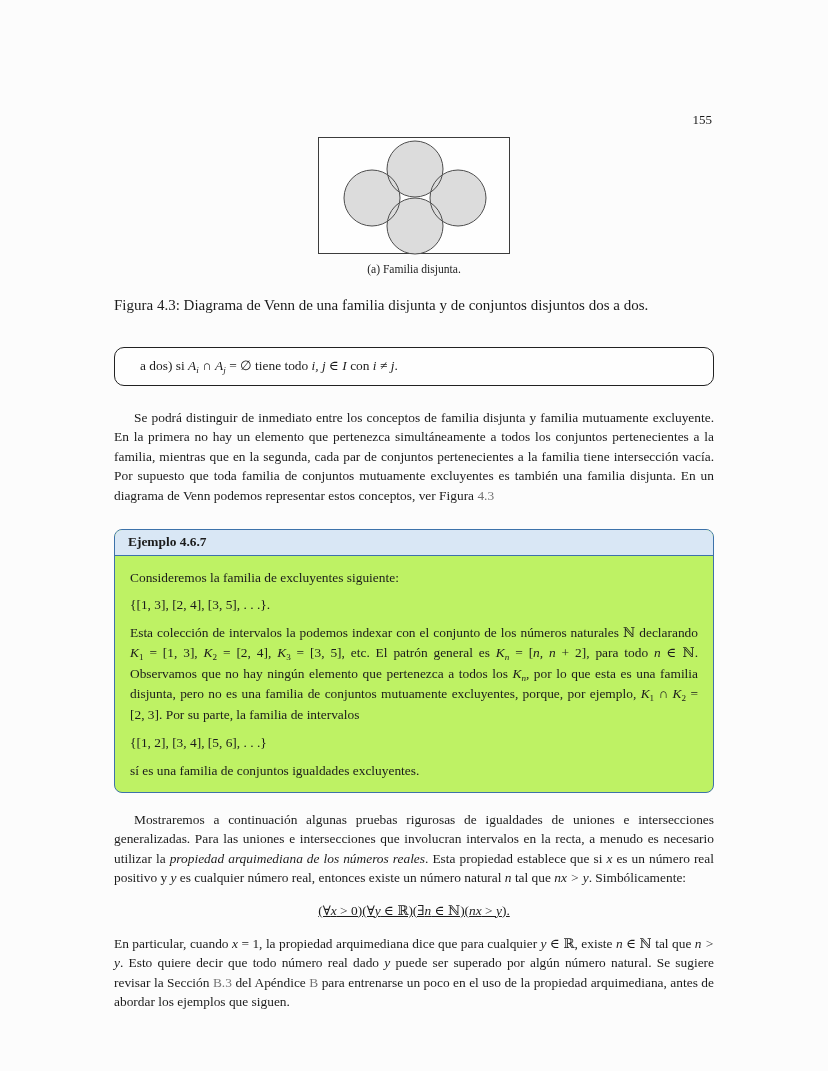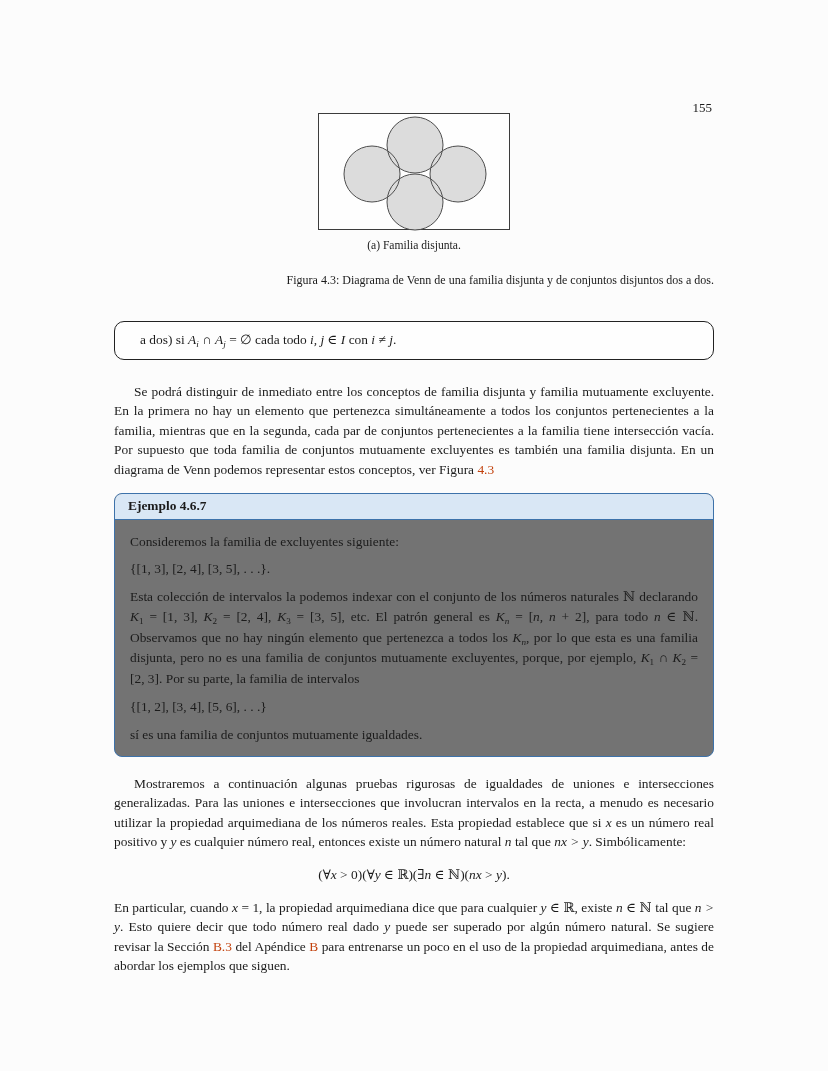--- a/index.html
+++ b/index.html
@@ -5,68 +5,68 @@
   * { box-sizing: border-box; }
   html, body { margin: 0; padding: 0; }
   body {
     width: 828px; height: 1071px;
     background: #fcfcfc;
     font-family: "Liberation Serif", "DejaVu Serif", serif;
     color: #1b1b1b;
     overflow: hidden;
   }
   .page { position: relative; width: 828px; height: 1071px; padding: 0 114px; }
-  .pageno { position: absolute; top: 100px; right: 116px; font-size: 13px; }
+  .pageno { position: absolute; top: 88px; right: 116px; font-size: 13px; }
 
-  .figures { display: flex; justify-content: center; gap: 50px; padding-top: 113px; }
+  .figures { display: flex; justify-content: center; gap: 50px; padding-top: 113px; margin-top: 24px; }
   .subfig { display: flex; flex-direction: column; align-items: center; }
   .frame { width: 192px; height: 117px; border: 1px solid #3c3c3c; background: #fefefe; }
   .frame svg { display: block; }
   .outline circle { fill: none; stroke: #4d4d4d; stroke-width: 1; }
   .subcap { margin-top: 9px; font-size: 11.6px; }
 
-  .figcap { text-align: right; margin-top: 21px; font-size: 12px; }
+  .figcap { text-align: left; margin-top: 21px; font-size: 15px; }
 
   .defbox {
     margin-top: 33px;
     border: 1.4px solid #222;
     border-radius: 10px;
     padding: 8px 13px;
     font-size: 13.4px;
     background: #fefefe;
   }
 
   .para { font-size: 13.4px; line-height: 1.45; text-align: justify; }
   .indent { text-indent: 20px; }
   .p1 { margin-top: 22px; }
   .p2m { margin-top: 17px; }
 
   .exbox {
-    margin-top: 14px;
+    margin-top: 24px;
     border: 1.4px solid #3d72aa;
     border-radius: 8px;
-    background: #737373;
+    background: #bef264;
     overflow: hidden;
   }
   .exhead {
     background: #d9e7f5;
     border-bottom: 1.4px solid #3d72aa;
     padding: 4px 13px 5px;
     font-weight: bold;
     font-size: 13.4px;
   }
   .exbody { padding: 12px 15px 12px; }
   .exbody .para { margin: 0; }
   .mathline { font-size: 13.4px; margin: 10px 0; }
-  .displaymath { text-align: center; font-size: 13.4px; margin: 15px 0; }
+  .displaymath { text-align: center; font-size: 13.4px; margin: 15px 0; text-decoration: underline; }
 
   .mi { font-style: italic; }
-  .em { }
+  .em { font-style: italic; }
   .bf { font-weight: normal; margin-left: 12px; }
-  .lnk { color: #c2410c; cursor: pointer; }
+  .lnk { color: #737373; cursor: pointer; }
   .sb  { font-size: 68%; vertical-align: -0.28em; }
   .sbi { font-size: 68%; vertical-align: -0.28em; font-style: italic; }
 </style>
 </head>
 <body>
 
 <div class="page">
 
   <div class="pageno">155</div>
 
@@ -90,32 +90,32 @@
         </svg>
       </div>
       <div class="subcap">(a) Familia disjunta.</div>
     </div>
 
 
   </div>
 
   <div class="figcap">Figura 4.3: Diagrama de Venn de una familia disjunta y de conjuntos disjuntos dos a dos.</div>
 
-  <div class="defbox para"><span class="bf">a dos)</span><span> si </span><span class="mi">A</span><span class="sbi">i</span><span> ∩ </span><span class="mi">A</span><span class="sbi">j</span><span> = ∅ cada todo </span><span class="mi">i, j</span><span> ∈ </span><span class="mi">I</span><span> con </span><span class="mi">i</span><span> ≠ </span><span class="mi">j</span><span>.</span></div>
+  <div class="defbox para"><span class="bf">a dos)</span><span> si </span><span class="mi">A</span><span class="sbi">i</span><span> ∩ </span><span class="mi">A</span><span class="sbi">j</span><span> = ∅ tiene todo </span><span class="mi">i, j</span><span> ∈ </span><span class="mi">I</span><span> con </span><span class="mi">i</span><span> ≠ </span><span class="mi">j</span><span>.</span></div>
 
   <p class="para indent p1"><span>Se podrá distinguir de inmediato entre los conceptos de familia disjunta y familia mutuamente excluyente. En la primera no hay un elemento que pertenezca simultáneamente a todos los conjuntos pertenecientes a la familia, mientras que en la segunda, cada par de conjuntos pertenecientes a la familia tiene intersección vacía. Por supuesto que toda familia de conjuntos mutuamente excluyentes es también una familia disjunta. En un diagrama de Venn podemos representar estos conceptos, ver Figura </span><span class="lnk">4.3</span></p>
 
   <div class="exbox">
     <div class="exhead">Ejemplo 4.6.7</div>
     <div class="exbody">
       <p class="para">Consideremos la familia de excluyentes siguiente:</p>
       <div class="mathline">{[1, 3], [2, 4], [3, 5], . . .}.</div>
       <p class="para"><span>Esta colección de intervalos la podemos indexar con el conjunto de los números naturales ℕ declarando </span><span class="mi">K</span><span class="sb">1</span><span> = [1, 3], </span><span class="mi">K</span><span class="sb">2</span><span> = [2, 4], </span><span class="mi">K</span><span class="sb">3</span><span> = [3, 5], etc. El patrón general es </span><span class="mi">K</span><span class="sbi">n</span><span> = [</span><span class="mi">n, n</span><span> + 2], para todo </span><span class="mi">n</span><span> ∈ ℕ. Observamos que no hay ningún elemento que pertenezca a todos los </span><span class="mi">K</span><span class="sbi">n</span><span>, por lo que esta es una familia disjunta, pero no es una familia de conjuntos mutuamente excluyentes, porque, por ejemplo, </span><span class="mi">K</span><span class="sb">1</span><span> ∩ </span><span class="mi">K</span><span class="sb">2</span><span> = [2, 3]. Por su parte, la familia de intervalos</span></p>
       <div class="mathline">{[1, 2], [3, 4], [5, 6], . . .}</div>
-      <p class="para">sí es una familia de conjuntos mutuamente igualdades.</p>
+      <p class="para">sí es una familia de conjuntos igualdades excluyentes.</p>
     </div>
   </div>
 
   <p class="para indent p2m"><span>Mostraremos a continuación algunas pruebas rigurosas de igualdades de uniones e intersecciones generalizadas. Para las uniones e intersecciones que involucran intervalos en la recta, a menudo es necesario utilizar la </span><span class="em">propiedad arquimediana de los números reales</span><span>. Esta propiedad establece que si </span><span class="mi">x</span><span> es un número real positivo y </span><span class="mi">y</span><span> es cualquier número real, entonces existe un número natural </span><span class="mi">n</span><span> tal que </span><span class="mi">nx &gt; y</span><span>. Simbólicamente:</span></p>
 
   <div class="displaymath"><span>(∀</span><span class="mi">x</span><span> &gt; 0)(∀</span><span class="mi">y</span><span> ∈ ℝ)(∃</span><span class="mi">n</span><span> ∈ ℕ)(</span><span class="mi">nx</span><span> &gt; </span><span class="mi">y</span><span>).</span></div>
 
   <p class="para"><span>En particular, cuando </span><span class="mi">x</span><span> = 1, la propiedad arquimediana dice que para cualquier </span><span class="mi">y</span><span> ∈ ℝ, existe </span><span class="mi">n</span><span> ∈ ℕ tal que </span><span class="mi">n &gt; y</span><span>. Esto quiere decir que todo número real dado </span><span class="mi">y</span><span> puede ser superado por algún número natural. Se sugiere revisar la Sección </span><span class="lnk">B.3</span><span> del Apéndice </span><span class="lnk">B</span><span> para entrenarse un poco en el uso de la propiedad arquimediana, antes de abordar los ejemplos que siguen.</span></p>
 
 </div>

